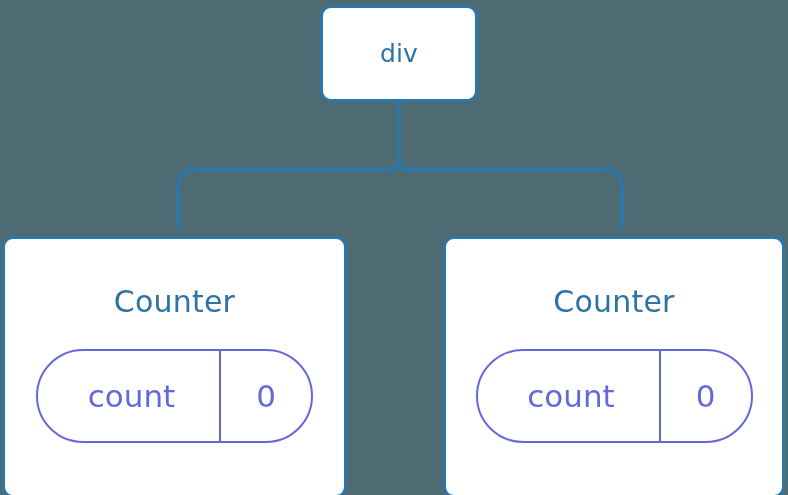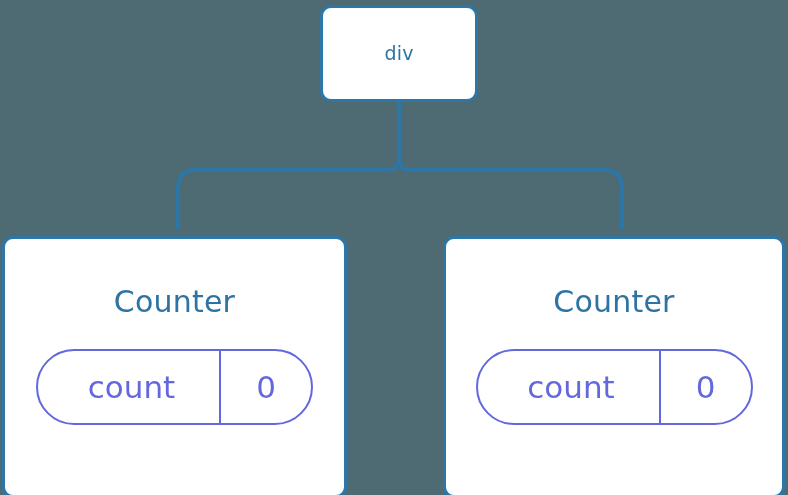--- a/index.html
+++ b/index.html
@@ -47,21 +47,21 @@
 
   
   .node-root {
     left: 320px;
     top: 5px;
     width: 158px;
     height: 97px;
     justify-content: center;
   }
   .node-root .node-title {
-    font-size: 19px;
+    font-size: 25px;
     line-height: 1;
     color: #2d74a5;
     letter-spacing: 0.2px;
   }
 
   
   .node-child {
     top: 236px;
     height: 262px;
     padding-top: 48px;
@@ -79,21 +79,21 @@
     line-height: 1;
     color: #2d74a5;
     letter-spacing: 0.2px;
   }
 
   
   .state-pill {
     margin-top: 32px;
     display: flex;
     align-items: stretch;
-    height: 76px;
+    height: 94px;
     border: 2px solid #6468dd;
     border-radius: 47px;
     box-sizing: border-box;
     background: #ffffff;
     overflow: hidden;
   }
   .state-key,
   .state-val {
     display: flex;
     align-items: center;

